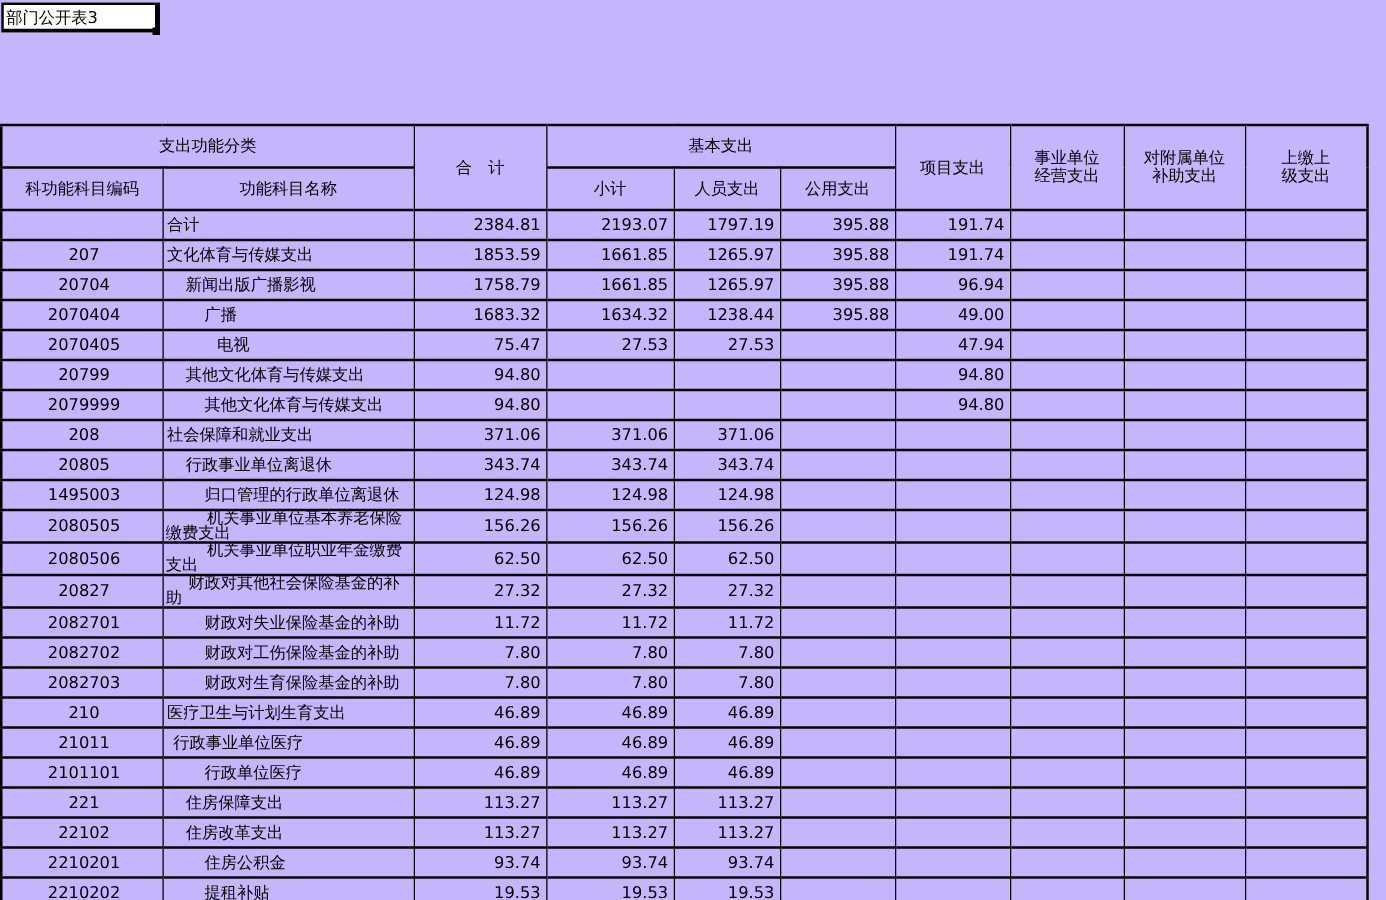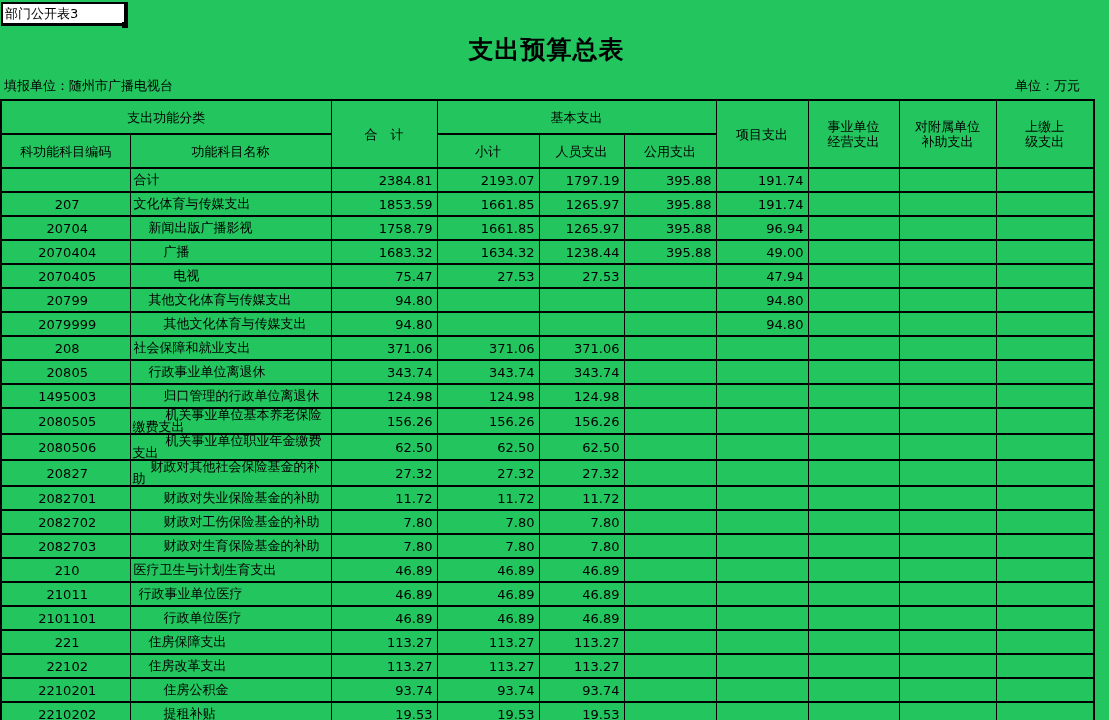--- a/index.html
+++ b/index.html
@@ -1,19 +1,19 @@
 <!DOCTYPE html>
 <html><head>
 <meta charset="utf-8">
 <style>
   * { margin:0; padding:0; box-sizing:border-box; }
   html,body { background:#fff; }
   #screen {
     position:relative; width:1109px; height:720px; overflow:hidden;
-    background:#22c55e; font-family:"DejaVu Sans", sans-serif; color:#000;
+    background:#c4b5fd; font-family:"DejaVu Sans", sans-serif; color:#000;
     font-size:13px;
   }
   
   #corner-cell {
     position:absolute; left:1px; top:2px; width:127px; height:24px;
     border:2px solid #000; border-right-width:4px; border-bottom-width:3px;
     display:flex; align-items:center; padding-left:2px; background:#fff;
   }
   #fill-handle {
     position:absolute; right:-4px; bottom:-5px; width:6px; height:6px; background:#000;
@@ -48,26 +48,21 @@
 </head>
 <body>
 
 <div id="screen">
 
   <div id="corner-cell">
     <span>部门公开表3</span>
     <span id="fill-handle"></span>
   </div>
 
-  <div id="page-title">支出预算总表</div>
-
-  <div id="meta-row">
-    <span class="left">填报单位：随州市广播电视台</span>
-    <span class="right">单位：万元</span>
-  </div>
+
 
   <table id="budget-table">
     <colgroup>
       <col style="width:129px">
         <col style="width:201px">
         <col style="width:106px">
       <col style="width:102px">
         <col style="width:85px">
         <col style="width:92px">
       <col style="width:92px">

